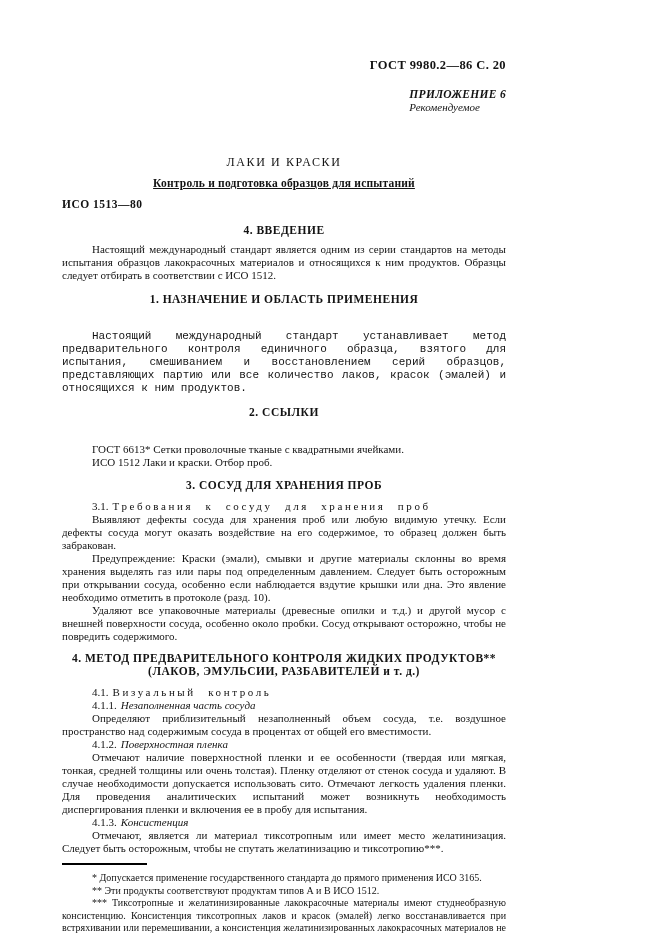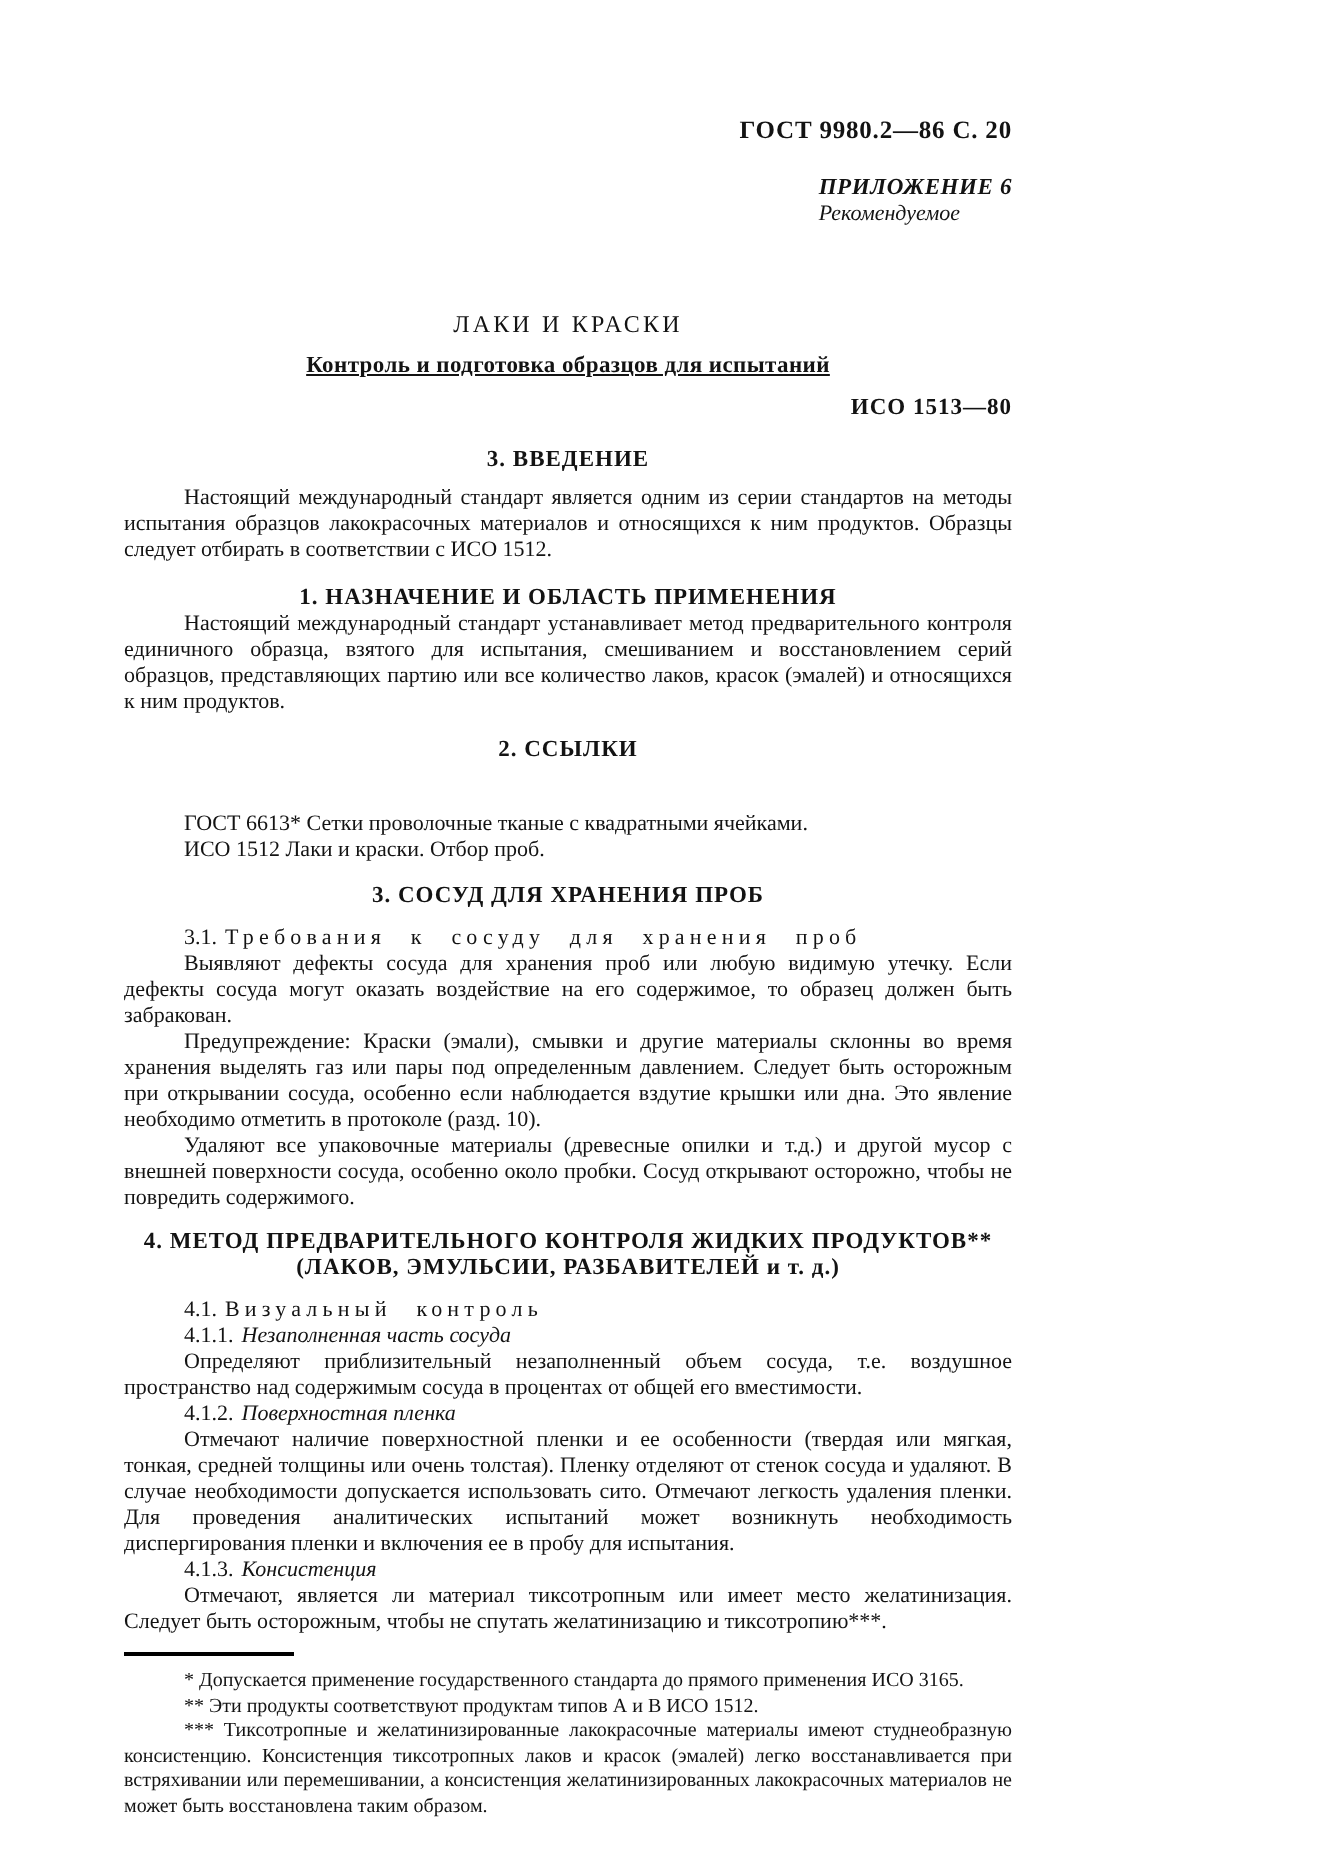--- a/index.html
+++ b/index.html
@@ -34,21 +34,21 @@
   
   .title-main{
     margin-top:40px;text-align:center;
     font-weight:normal;font-size:12px;letter-spacing:1.6px;line-height:14px;
   }
   .title-sub{
     margin-top:8px;text-align:center;
     font-weight:bold;font-size:11.5px;letter-spacing:0.2px;line-height:13px;text-decoration:underline;
   }
   .title-iso{
-    margin-top:8px;text-align:right;
+    margin-top:8px;text-align:left;
     font-weight:bold;font-size:11.5px;letter-spacing:0.5px;line-height:13px;
   }
   .sec-head{
     text-align:center;font-weight:bold;
     font-size:11.5px;line-height:14px;letter-spacing:0.5px;
     margin:10px 0 0 0;
   }
   .sec-head.tight{margin-top:9px;}
   .sec-head-line2{
     text-align:center;font-weight:bold;
@@ -96,25 +96,25 @@
     <div class="appendix-block">
       <div class="appendix-label">ПРИЛОЖЕНИЕ 6</div>
       <div class="appendix-note">Рекомендуемое</div>
     </div>
   </div>
 
   <div class="title-main">ЛАКИ И КРАСКИ</div>
   <div class="title-sub">Контроль и подготовка образцов для испытаний</div>
   <div class="title-iso">ИСО 1513—80</div>
 
-  <div class="sec-head" style="margin-top:12px;">3. ВВЕДЕНИЕ</div>
+  <div class="sec-head" style="margin-top:12px;">4. ВВЕДЕНИЕ</div>
   <p class="body-p first">Настоящий международный стандарт является одним из серии стандартов на методы испытания образцов лакокрасочных материалов и относящихся к ним продуктов. Образцы следует отбирать в соответствии с ИСО 1512.</p>
 
   <div class="sec-head">1. НАЗНАЧЕНИЕ И ОБЛАСТЬ ПРИМЕНЕНИЯ</div>
-  <p class="body-p" style="margin-top:0;">Настоящий международный стандарт устанавливает метод предварительного контроля единичного образца, взятого для испытания, смешиванием и восстановлением серий образцов, представляющих партию или все количество лаков, красок (эмалей) и относящихся к ним продуктов.</p>
+  <p class="body-p" style="margin-top:24px;font-family:Liberation Mono, monospace;">Настоящий международный стандарт устанавливает метод предварительного контроля единичного образца, взятого для испытания, смешиванием и восстановлением серий образцов, представляющих партию или все количество лаков, красок (эмалей) и относящихся к ним продуктов.</p>
 
   <div class="sec-head">2. ССЫЛКИ</div>
   <div class="refs">
     <p class="ref-line">ГОСТ 6613* Сетки проволочные тканые с квадратными ячейками.</p>
     <p class="ref-line">ИСО 1512 Лаки и краски. Отбор проб.</p>
   </div>
 
   <div class="sec-head tight">3. СОСУД ДЛЯ ХРАНЕНИЯ ПРОБ</div>
 
   <p class="subhead" style="margin-top:8px;"><span class="num">3.1.</span><span class="spaced">Требования к сосуду для хранения проб</span></p>

